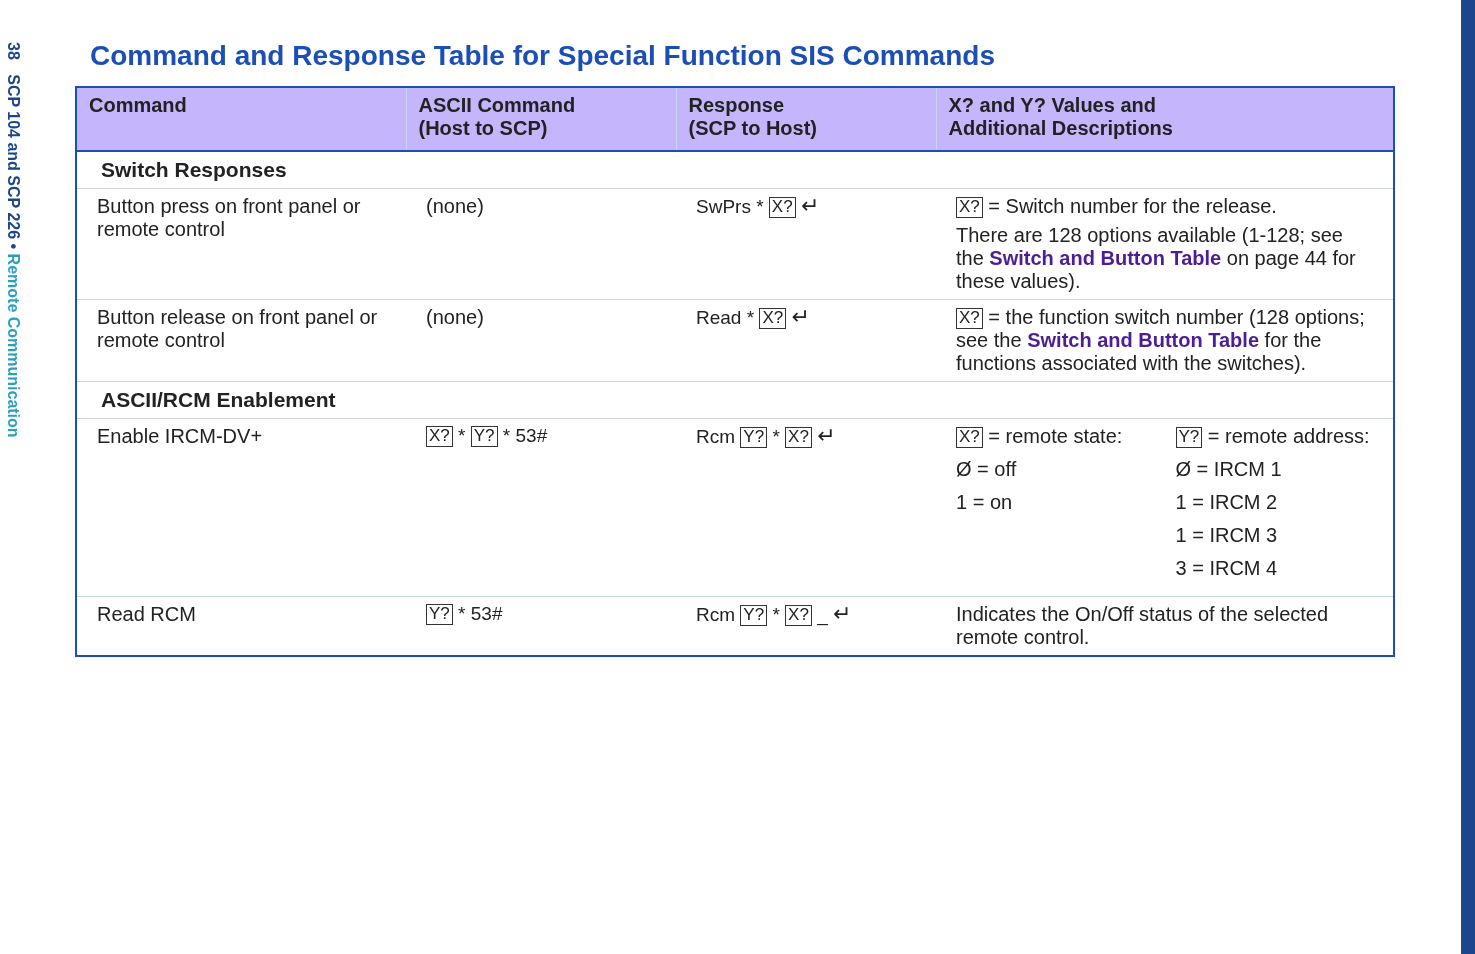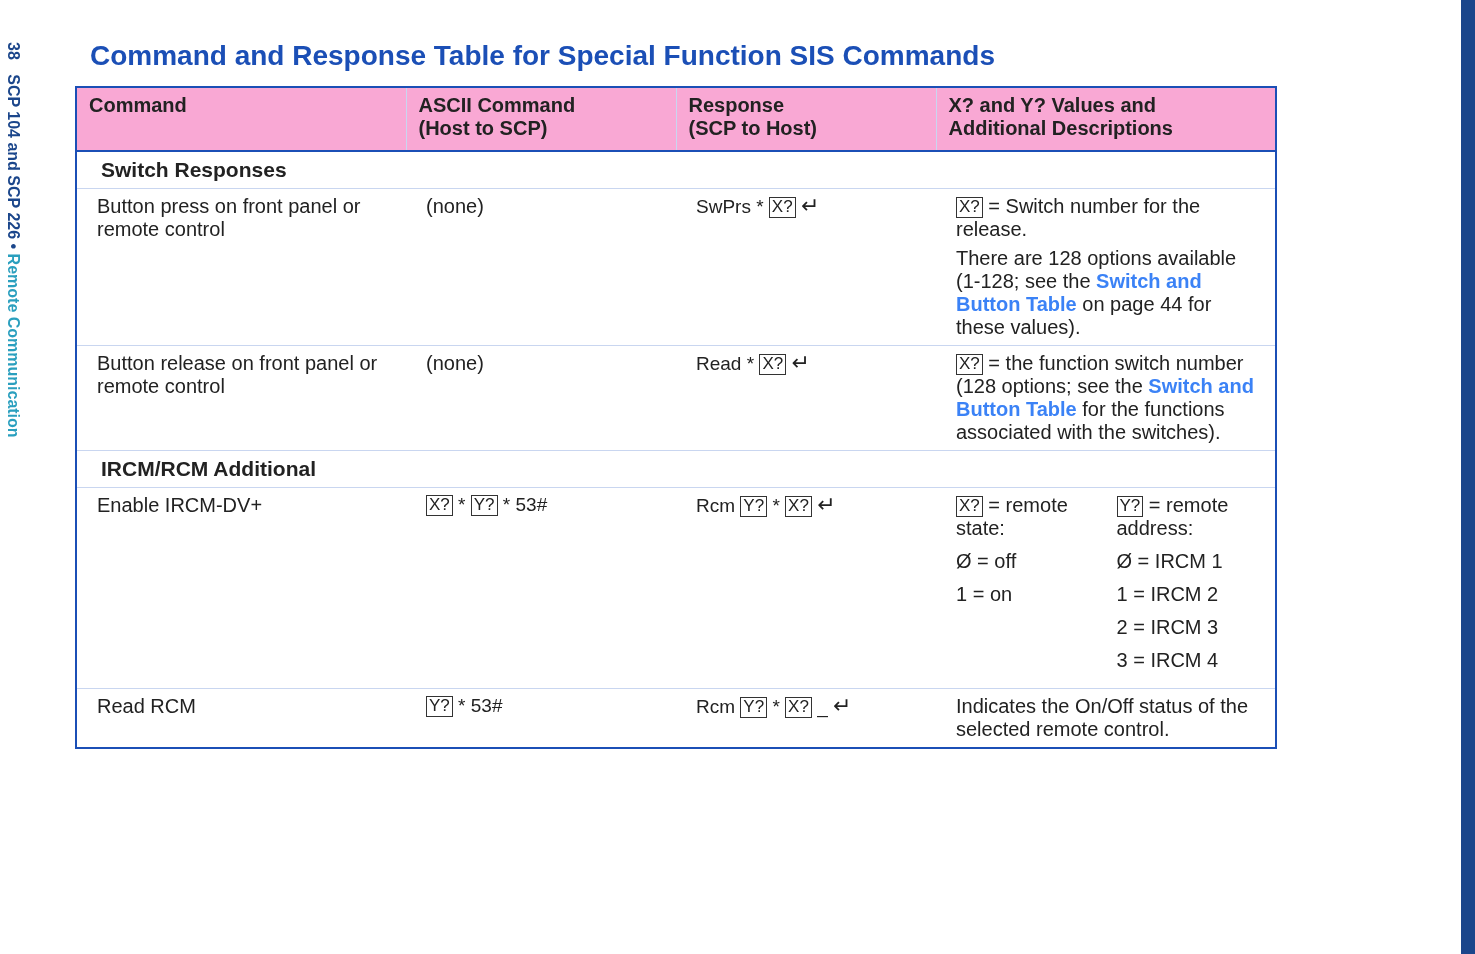--- a/index.html
+++ b/index.html
@@ -33,42 +33,42 @@
     top: 0; left: 20px;
   }
   .pg-num { color: #1b468b; font-weight: 700; margin-right: 10px; }
   .pg-doc { color: #1b468b; font-weight: 700; }
   .pg-sec { color: #2a9fbe; font-weight: 700; }
 
   .content {
     position: absolute;
     top: 40px;
     left: 75px;
-    width: 1202px;
+    width: 1320px;
   }
   h1.title {
     margin: 0 0 14px 15px;
     font-size: 28px;
     font-weight: 700;
     color: #1b4fb6;
   }
   table.cmdtable {
     border-collapse: collapse;
     width: 100%;
     border: 2px solid #1b4fb6;
     font-size: 20px;
   }
   .cmdtable th {
     text-align: left;
     font-weight: 700;
     padding: 6px 12px 10px 12px;
     vertical-align: top;
     border-bottom: 2px solid #1b4fb6;
     border-left: 1px solid #c9d6f0;
-    background: #f9a8d4;
+    background: #c4b5fd;
   }
   .cmdtable th:first-child { border-left: none; }
   .sechdr td {
     font-weight: 700;
     font-size: 21px;
     padding: 6px 24px;
     border-top: 1px solid #c9d6f0;
     border-bottom: 1px solid #c9d6f0;
   }
   .row td {
@@ -82,21 +82,21 @@
   .boxed {
     display: inline-block;
     border: 1px solid #333;
     padding: 0 2px;
     font-family: inherit;
     font-size: 17px;
     line-height: 1.1;
     vertical-align: 1px;
   }
   .ret { font-family: inherit; font-size: 22px; line-height: 1; }
-  .link { color: #3b82f6; font-weight: 700; }
+  .link { color: #4c1d95; font-weight: 700; }
   .desc-sub { margin-top: 6px; }
   .values-two { display: flex; gap: 22px; }
   .values-two > div { flex: 1; }
   .vrow { margin-bottom: 10px; }
   .thsub { display:block; font-weight:700; }
 </style>
 </head>
 <body>
 
 <div class="right-border"></div>
@@ -165,21 +165,21 @@
         <td>(none)</td>
         <td class="mono">
           <span>Read * </span><span class="boxed">X?</span> <span class="ret">↵</span>
         </td>
         <td>
           <span class="boxed">X?</span><span> = the function switch number (128 options; see the </span><span class="link">Switch and Button Table</span><span> for the functions associated with the switches).</span>
         </td>
       </tr>
 
       <tr class="sechdr">
-        <td colspan="4">IRCM/RCM Additional</td>
+        <td colspan="4">ASCII/RCM Enablement</td>
       </tr>
 
       <tr class="row nobt">
         <td>Enable IRCM-DV+</td>
         <td class="mono">
           <span class="boxed">X?</span> * <span class="boxed">Y?</span><span> * 53#</span>
         </td>
         <td class="mono">
           <span>Rcm </span><span class="boxed">Y?</span> * <span class="boxed">X?</span> <span class="ret">↵</span>
         </td>
@@ -187,21 +187,21 @@
           <div class="values-two">
             <div>
               <div class="vrow"><span class="boxed">X?</span><span> = remote state:</span></div>
               <div class="vrow"><span>Ø</span><span> = off</span></div>
               <div class="vrow"><span>1 = on</span></div>
             </div>
             <div>
               <div class="vrow"><span class="boxed">Y?</span><span> = remote address:</span></div>
               <div class="vrow"><span>Ø</span><span> = IRCM 1</span></div>
               <div class="vrow"><span>1 = IRCM 2</span></div>
-              <div class="vrow"><span>2 = IRCM 3</span></div>
+              <div class="vrow"><span>1 = IRCM 3</span></div>
               <div class="vrow"><span>3 = IRCM 4</span></div>
             </div>
           </div>
         </td>
       </tr>
 
       <tr class="row">
         <td>Read RCM</td>
         <td class="mono">
           <span class="boxed">Y?</span><span> * 53#</span>

